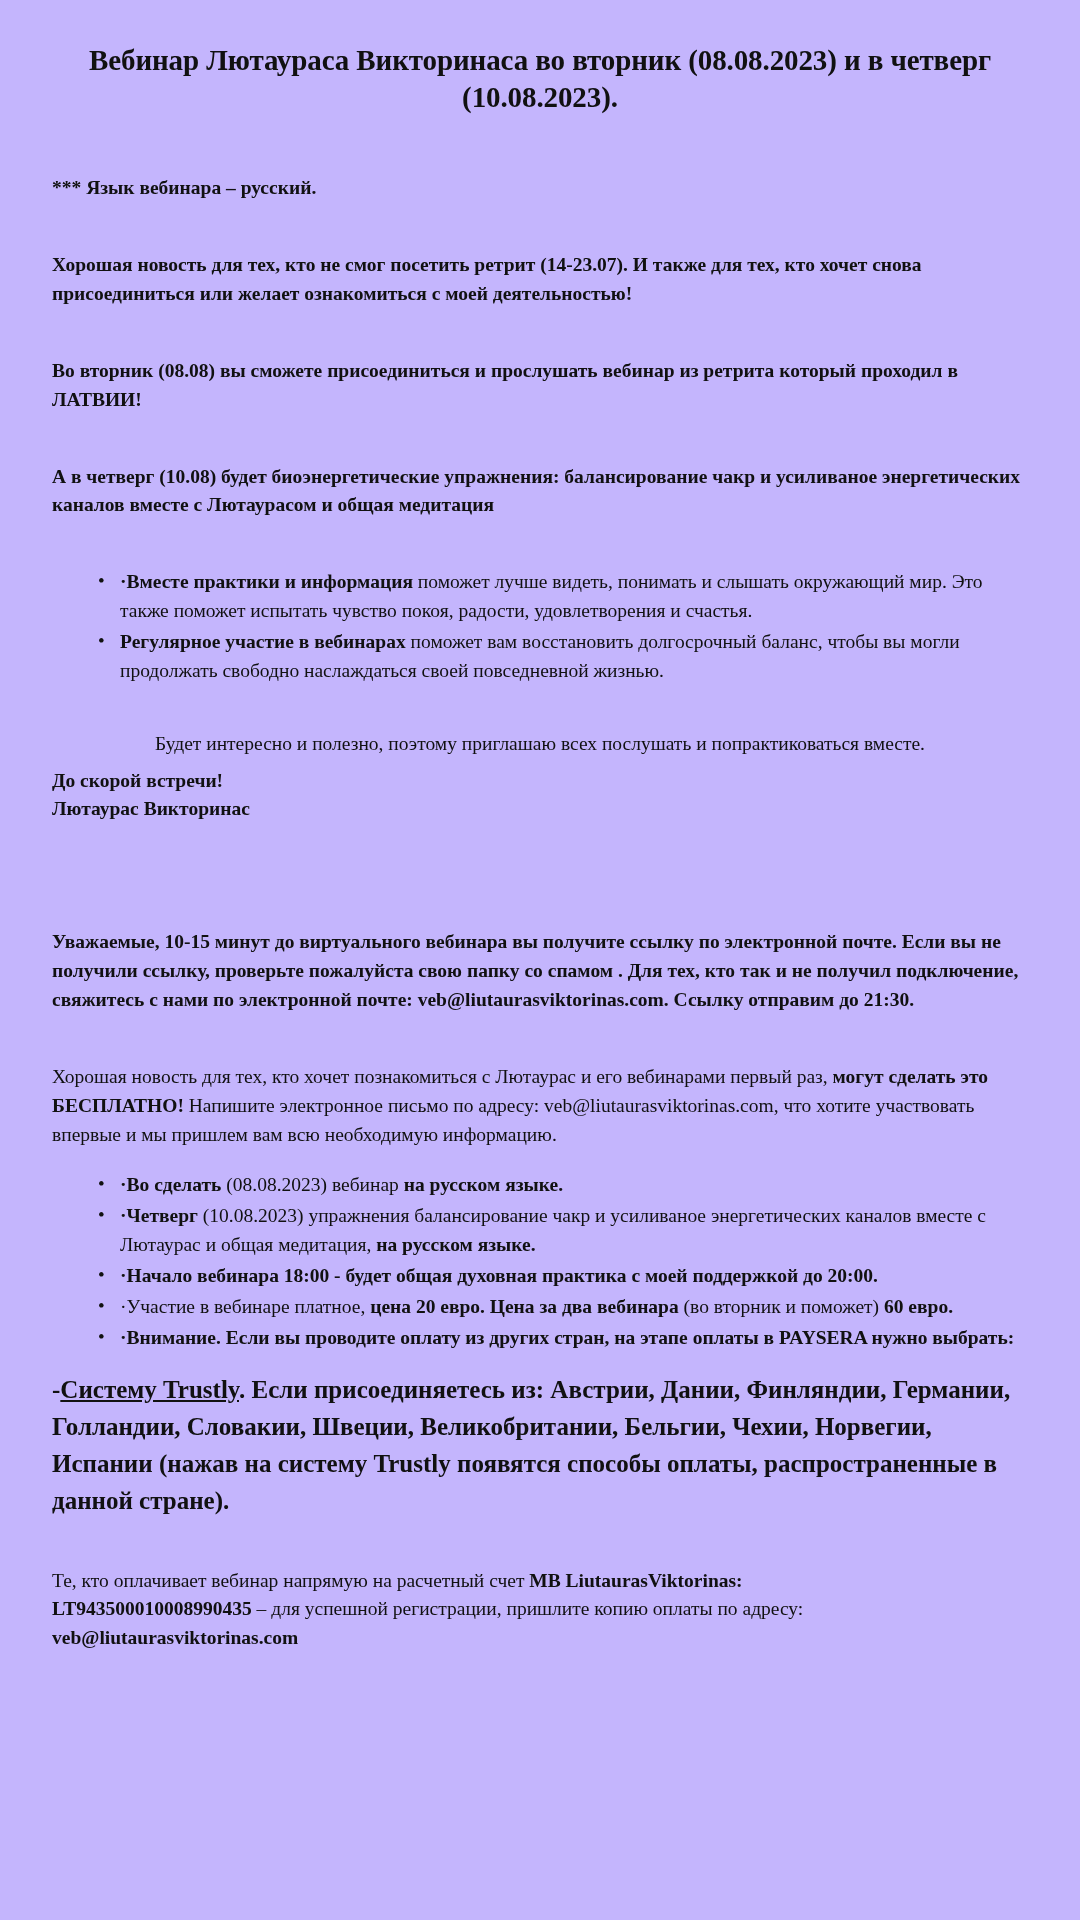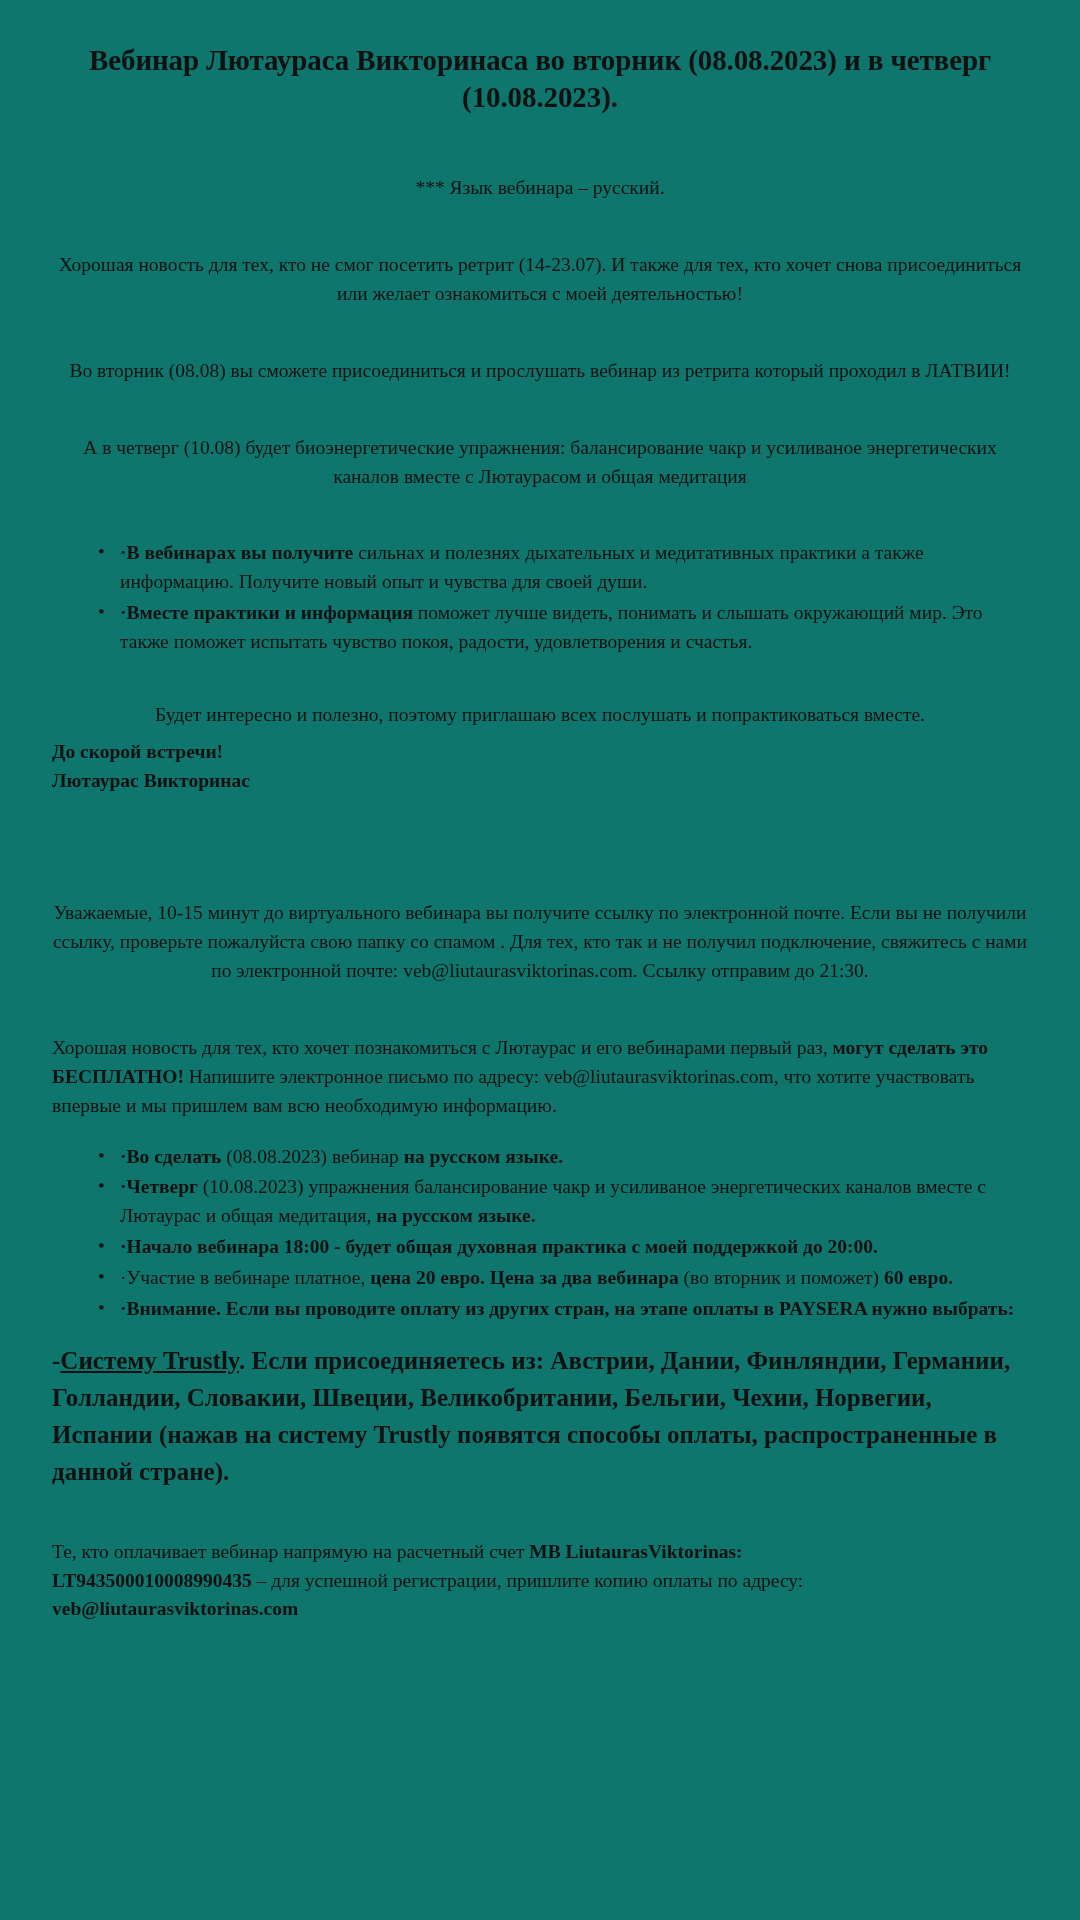--- a/index.html
+++ b/index.html
@@ -13,41 +13,41 @@
     min-height: 1920px;
     font-family: "Liberation Serif", "DejaVu Serif", serif;
     color: #111111;
     -webkit-font-smoothing: antialiased;
   }
   .page {
     width: 1080px;
     min-height: 1920px;
     box-sizing: border-box;
     padding: 36px 52px 40px 52px;
-    background: #0f766e;
+    background: #c4b5fd;
   }
   .doc-title {
     font-size: 29px;
     line-height: 1.28;
     font-weight: bold;
     text-align: center;
     margin: 6px 18px 0 18px;
     letter-spacing: -0.1px;
   }
   .spacer-lg { height: 58px; }
   .spacer-md { height: 26px; }
   .spacer-xl { height: 104px; }
   .para {
     font-size: 19.5px;
     line-height: 1.48;
     margin: 0 0 22px 0;
     text-align: left;
   }
   .para.tight { margin-bottom: 8px; text-align: center; }
-  .para.b { font-weight: normal; text-align: center; }
+  .para.b { font-weight: bold; }
   .bold { font-weight: bold; }
   .underline { text-decoration: underline; }
   ul.bullets {
     margin: 0 0 18px 0;
     padding: 0 0 0 46px;
     list-style: none;
   }
   ul.bullets > li {
     position: relative;
     font-size: 19.5px;
@@ -91,22 +91,22 @@
 
   <p class="para b">Во вторник (08.08) вы сможете присоединиться и прослушать вебинар из ретрита который проходил в ЛАТВИИ!</p>
 
   <div class="spacer-md"></div>
 
   <p class="para b">А в четверг (10.08) будет биоэнергетические упражнения: балансирование чакр и усиливаное энергетических каналов вместе с Лютаурасом и общая медитация</p>
 
   <div class="spacer-md"></div>
 
   <ul class="bullets">
-    <li><span class="bold">·В вебинарах вы получите</span><span> сильнах и полезнях дыхательных и медитативных практики а также информацию. Получите новый опыт и чувства для своей души.</span></li>
     <li><span class="bold"> ·Вместе практики и информация</span><span> поможет лучше видеть, понимать и слышать окружающий мир. Это также поможет испытать чувство покоя, радости, удовлетворения и счастья.</span></li>
+    <li><span class="bold">Регулярное участие в вебинарах</span><span> поможет вам восстановить долгосрочный баланс, чтобы вы могли продолжать свободно наслаждаться своей повседневной жизнью.</span></li>
   </ul>
 
   <div class="spacer-md"></div>
 
   <p class="para tight">Будет интересно и полезно, поэтому приглашаю всех послушать и попрактиковаться вместе.</p>
   <p class="sig">До скорой встречи!</p>
   <p class="sig">Лютаурас Викторинас</p>
 
   <div class="spacer-xl"></div>
 

